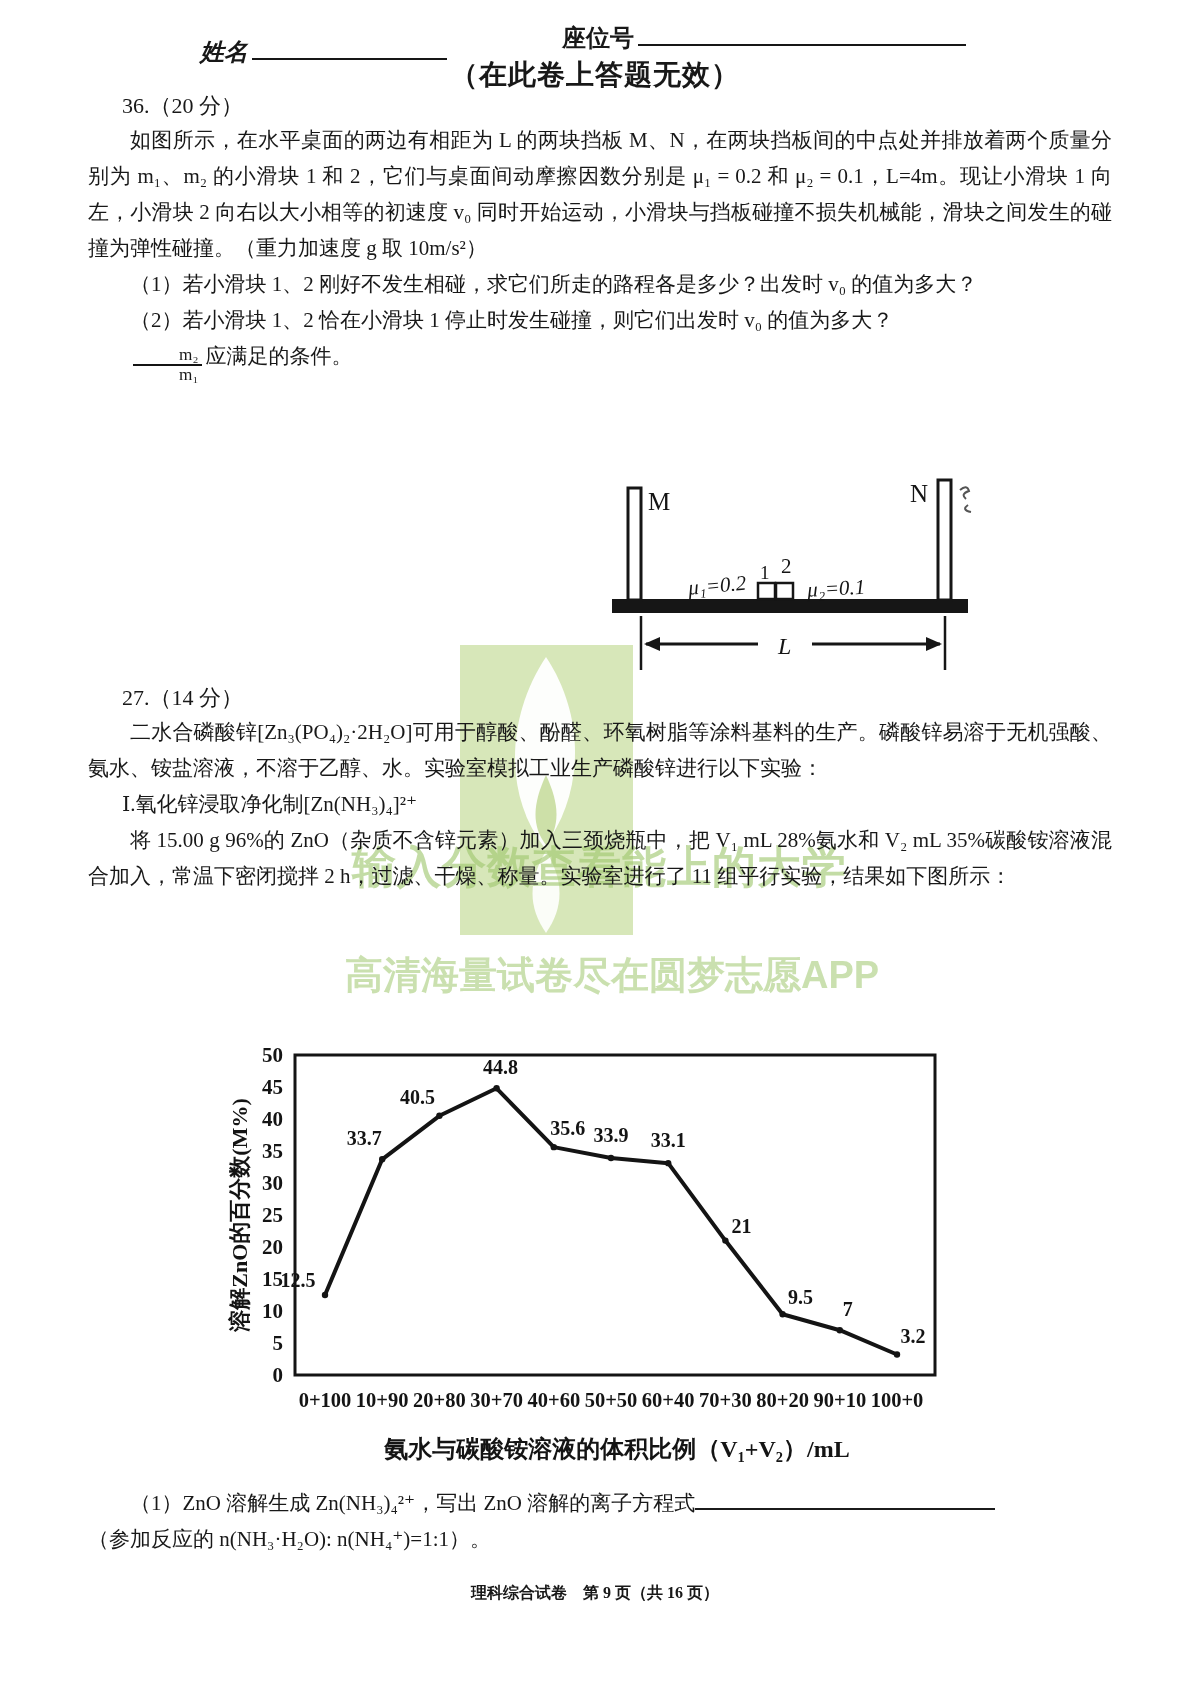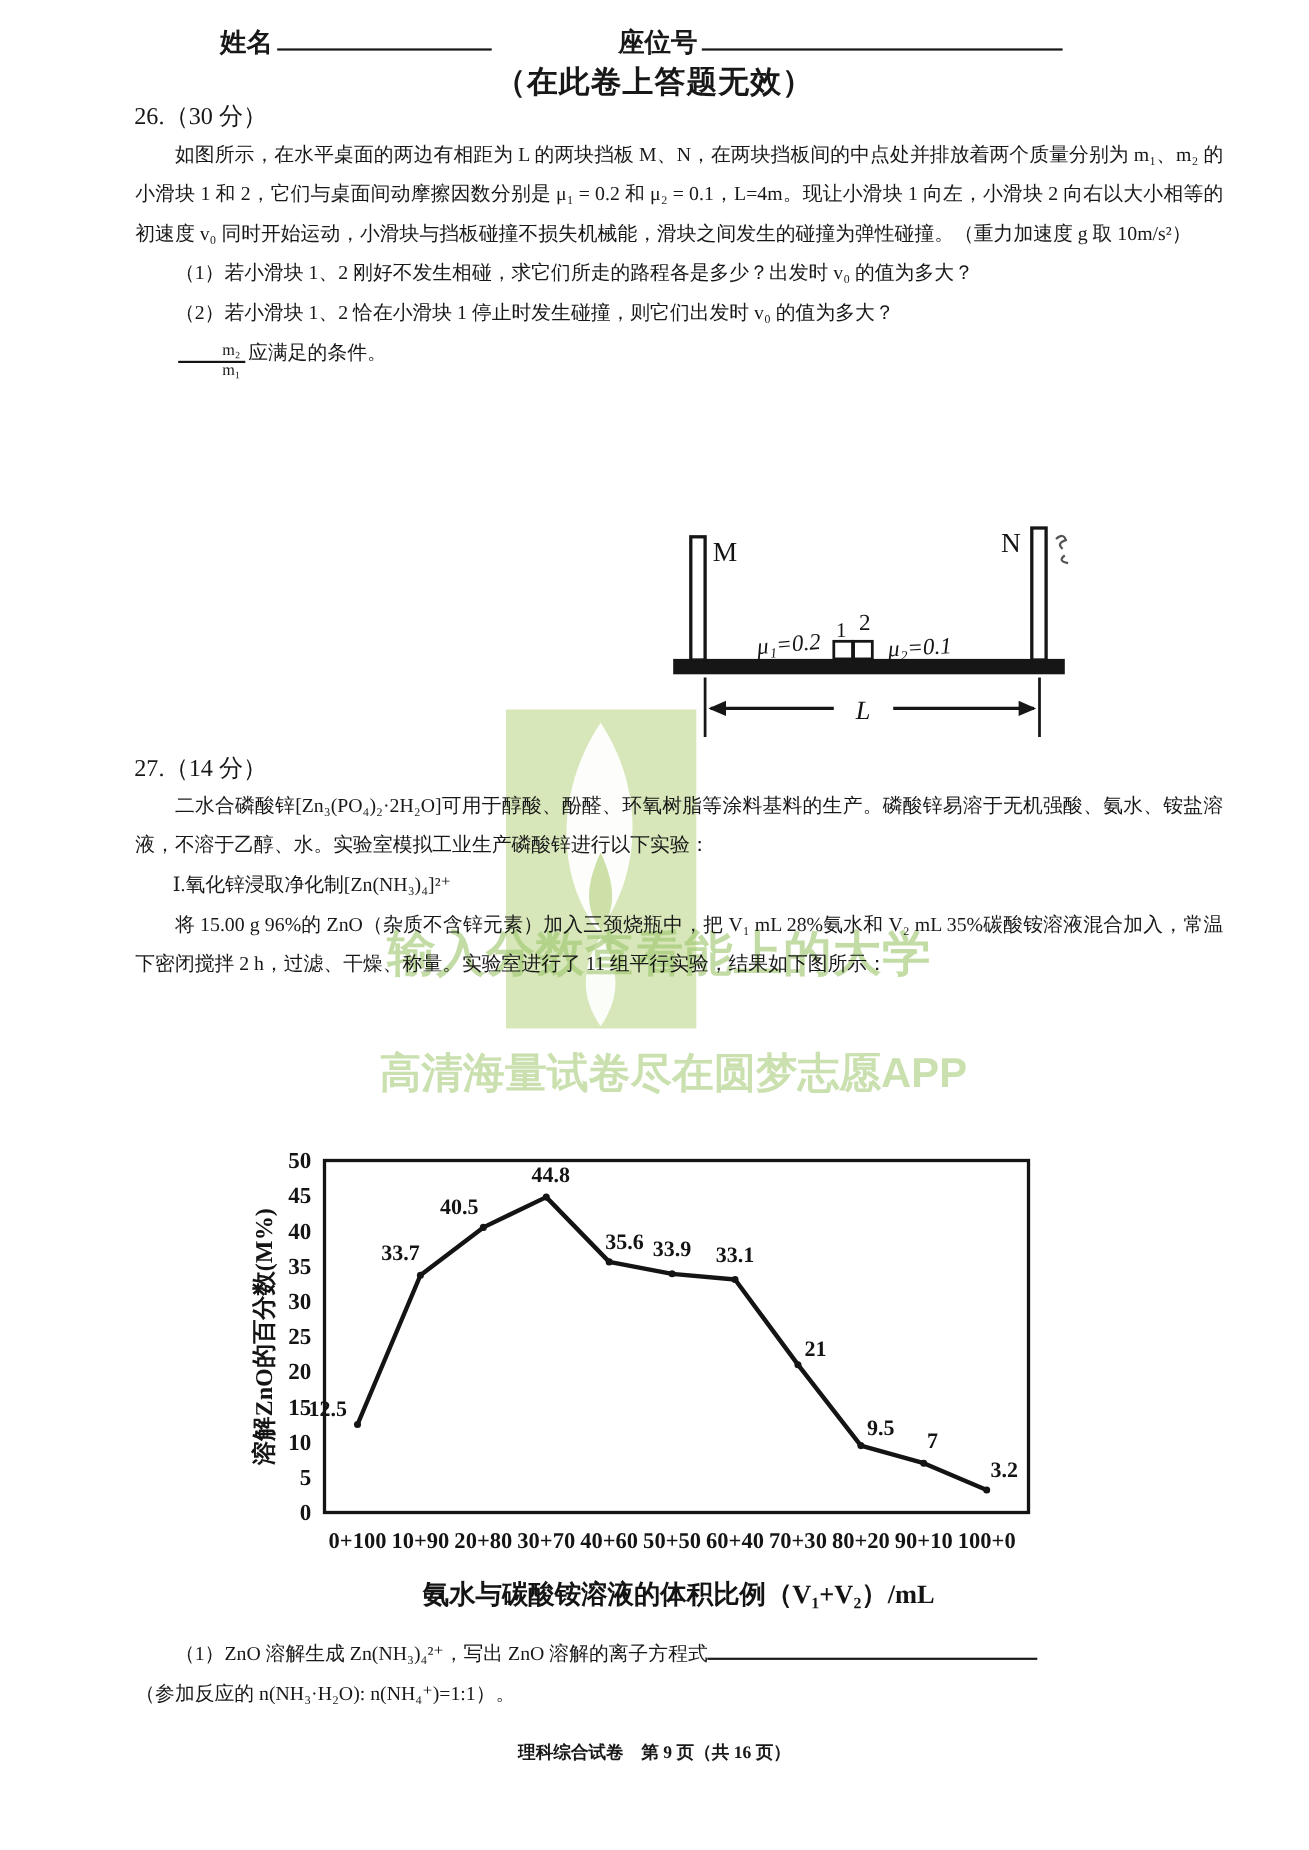--- a/index.html
+++ b/index.html
@@ -1,21 +1,21 @@
 <!DOCTYPE html>
 <html><head>
 <meta charset="utf-8">
 <style>
   * { margin:0; padding:0; box-sizing:border-box; }
   html,body { width:1190px; height:1682px; background:#ffffff; }
   body { position:relative; font-family:"Liberation Serif","DejaVu Serif",serif; color:#181818; overflow:hidden; }
   .abs { position:absolute; }
   .wm { z-index:0; }
   .content { z-index:1; }
-  .body-text { font-size:18px; line-height:36px; text-align:justify;margin-left:35px; }
+  .body-text { font-size:21px; line-height:36px; text-align:justify; }
   .indent { text-indent:2em; }
   .qnum { font-size:22px; line-height:28px; margin-left:34px; margin-bottom:2px; }
   .uline { display:inline-block; border-bottom:2.5px solid #161616; height:0.95em; vertical-align:baseline; }
   .frac { display:inline-block; vertical-align:-1.0em; text-align:center; line-height:1.05; font-size:0.82em; margin:0 3px; }
   .frac .num { display:block; border-bottom:2px solid #141414; padding:0 4px; }
   .frac .den { display:block; }
   .blank { display:inline-block; width:300px; border-bottom:2.5px solid #1b1b1b; height:1em; vertical-align:baseline; }
   svg text { font-family:"Liberation Serif","DejaVu Serif",serif; fill:#141414; }
   .wm-text { font-family:"Liberation Sans","DejaVu Sans",sans-serif; font-weight:bold; white-space:nowrap; }
   .notice { font-family:"Liberation Sans","DejaVu Sans",sans-serif; font-weight:bold; font-size:28px; letter-spacing:1px; text-align:center; width:100%; }
@@ -28,32 +28,32 @@
 <div class="abs wm" style="left:460px; top:645px; width:173px; height:290px; background:rgba(209,228,175,0.88);">
   <svg width="173" height="290" viewBox="0 0 173 290">
     <path d="M86 12 C46 72 44 150 84 202 C124 150 126 72 86 12 Z" fill="#ffffff" opacity="0.95"></path>
     <path d="M86 130 C72 160 72 182 86 200 C100 182 100 160 86 130 Z" fill="#cde0a8"></path>
     <path d="M86 206 C68 236 68 262 86 288 C104 262 104 236 86 206 Z" fill="#ffffff" opacity="0.9"></path>
   </svg>
 </div>
 <div class="abs wm wm-text" style="left:352px; top:838px; font-size:44px; color:rgba(158,199,110,0.62); letter-spacing:1px;">输入分数查看能上的大学</div>
 <div class="abs wm wm-text" style="left:345px; top:950px; font-size:38px; color:rgba(158,199,110,0.55);">高清海量试卷尽在圆梦志愿APP</div>
 
-<div class="abs content" style="left:200px; top:22px;">
+<div class="abs content" style="left:200px; top:36px;font-style:italic;">
   <span class="hdr-label">姓名</span>
   <span class="uline" style="width:195px;"></span>
 </div>
 <div class="abs content" style="left:562px; top:22px;">
   <span class="hdr-label">座位号</span>
   <span class="uline" style="width:328px;"></span>
 </div>
 <div class="abs content notice" style="top:56px;">（在此卷上答题无效）</div>
 
 <div class="abs content" style="left:88px; top:92px; width:1024px;">
-  <p class="qnum">26.（30 分）</p>
+  <p class="qnum">36.（20 分）</p>
   <p class="body-text indent">如图所示，在水平桌面的两边有相距为 L 的两块挡板 M、N，在两块挡板间的中点处并排放着两个质量分别为 m₁、m₂ 的小滑块 1 和 2，它们与桌面间动摩擦因数分别是 μ₁ = 0.2 和 μ₂ = 0.1，L=4m。现让小滑块 1 向左，小滑块 2 向右以大小相等的初速度 v₀ 同时开始运动，小滑块与挡板碰撞不损失机械能，滑块之间发生的碰撞为弹性碰撞。（重力加速度 g 取 10m/s²）</p>
   <p class="body-text indent">（1）若小滑块 1、2 刚好不发生相碰，求它们所走的路程各是多少？出发时 v₀ 的值为多大？</p>
   <p class="body-text indent">（2）若小滑块 1、2 恰在小滑块 1 停止时发生碰撞，则它们出发时 v₀ 的值为多大？</p>
   <p class="body-text indent"><span class="frac"><span class="num">m₂</span><span class="den">m₁</span></span><span>应满足的条件。</span></p>
 </div>
 
 <div class="abs content" style="left:600px; top:478px;">
   <svg width="395" height="200" viewBox="0 0 395 200">
 
     <rect x="12" y="121" width="356" height="14" fill="#161616"></rect>

